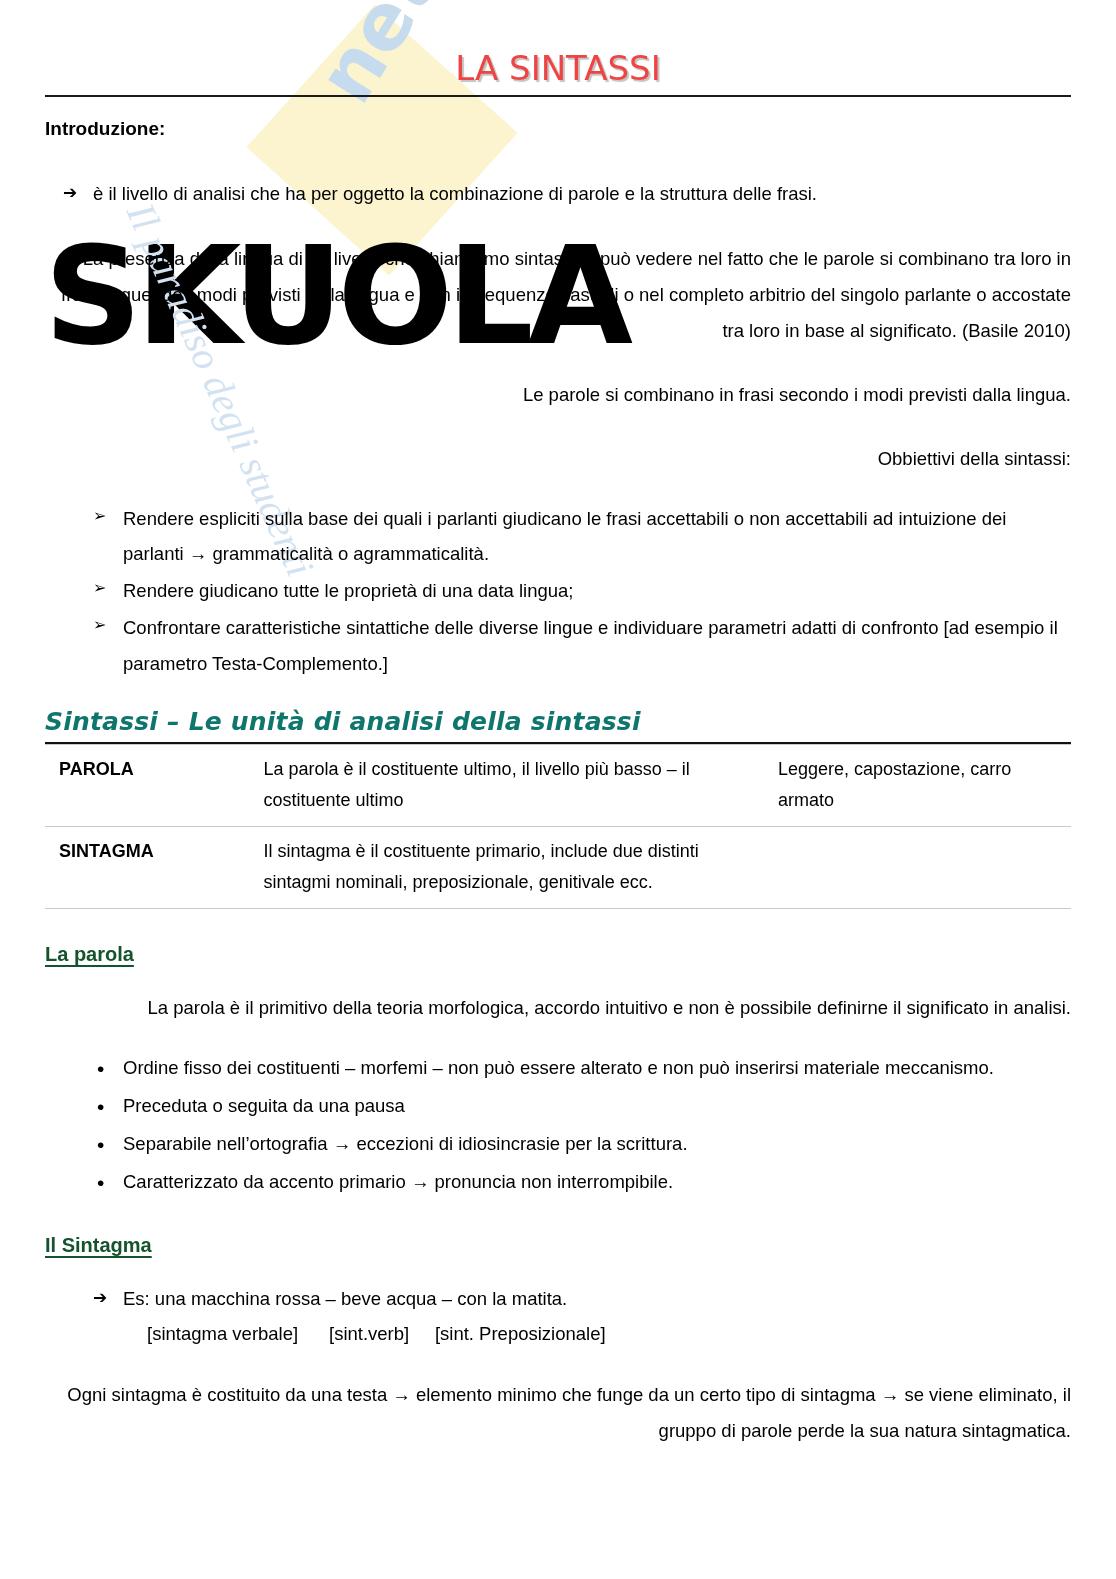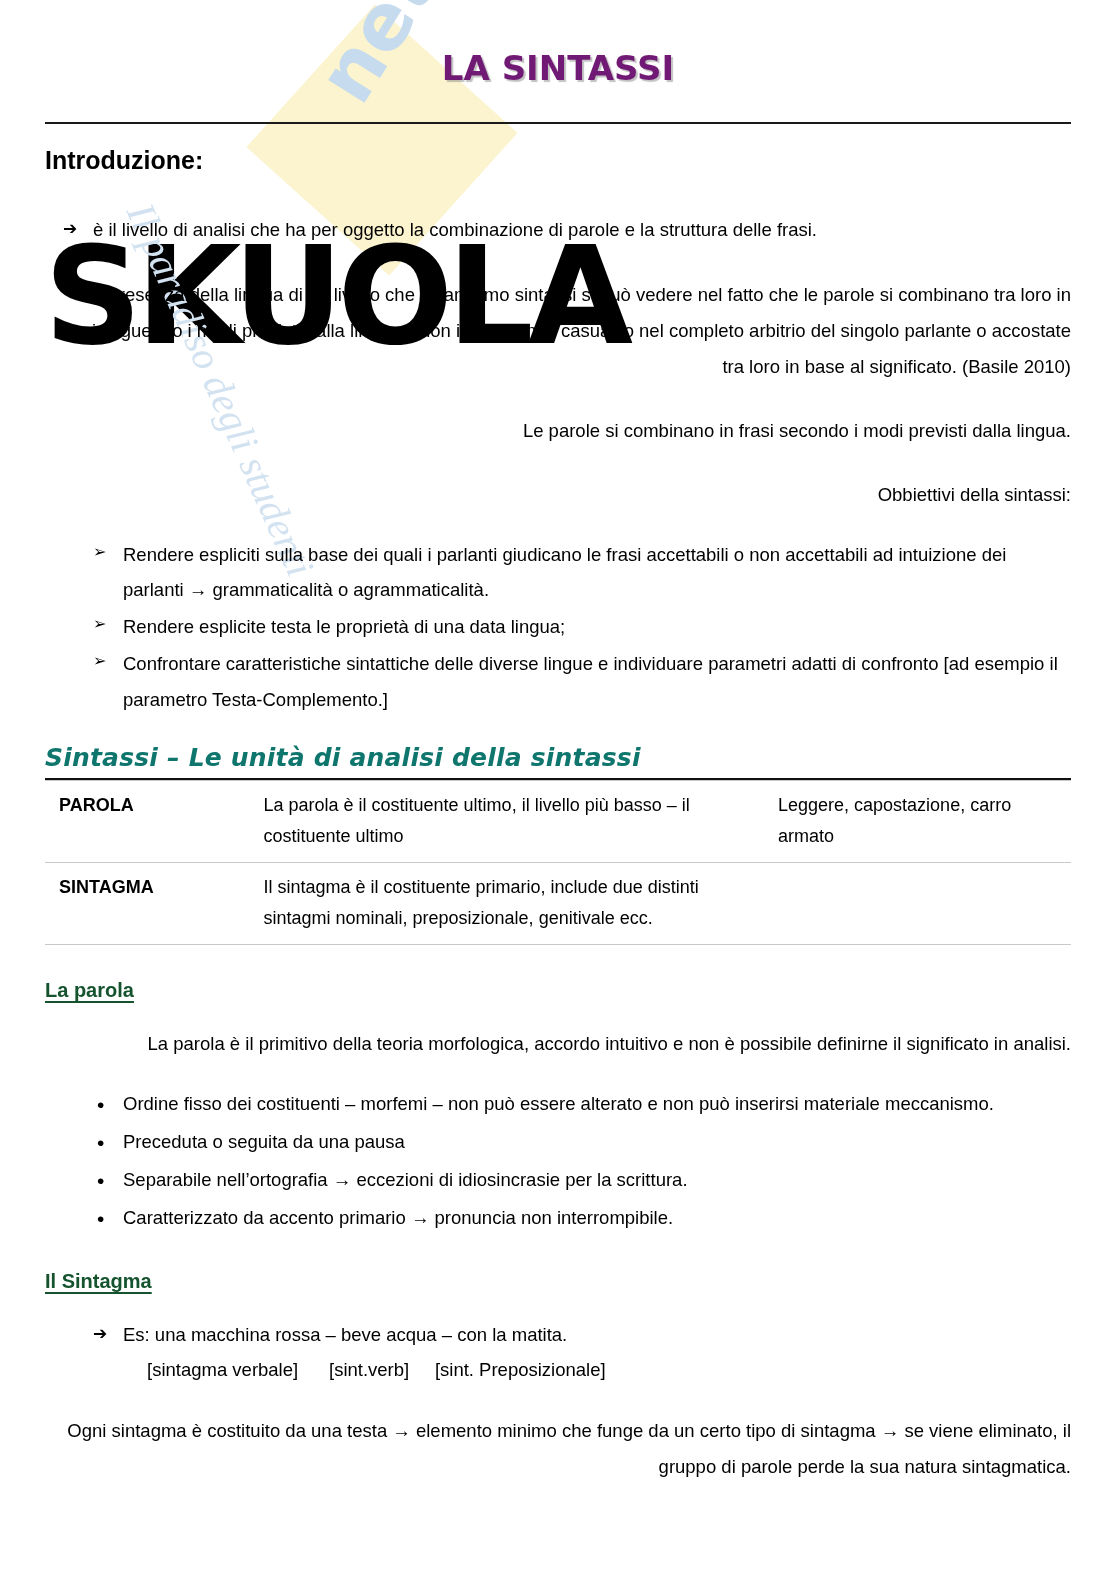--- a/index.html
+++ b/index.html
@@ -78,37 +78,37 @@
   
   .content {
     position: relative;
     z-index: 2;
     padding: 0 45px;
   }
 
   .doc-title {
     text-align: center;
     font-family: "DejaVu Sans", sans-serif;
-    font-weight: bold;
+    font-weight: normal;
     font-size: 34px;
     letter-spacing: 0px;
-    color: #701a75;
+    color: #ef4444;
     padding-top: 48px;
-    margin: 0 0 34px 0;
+    margin: 0 0 7px 0;
     text-shadow: 2px 2px 1px rgba(120,120,120,0.45);
   }
 
   .rule-top {
     border: 0;
     border-top: 2.2px solid #1a1a1a;
     margin: 0 0 18px 0;
   }
 
   .lead {
-    font-size: 25px;
+    font-size: 19px;
     font-weight: bold;
     margin: 0 0 32px 0;
     line-height: 1.5;
   }
 
   p.body {
     font-size: 18.5px;
     line-height: 1.95;
     margin: 0 0 28px 0;
     text-align: right;
@@ -278,21 +278,21 @@
 
     <p class="body tight">Obbiettivi della sintassi:</p>
 
     <ul class="caret-list">
       <li>
         <span class="marker">➢</span>
         <span>Rendere espliciti sulla base dei quali i parlanti giudicano le frasi accettabili o non accettabili ad intuizione dei parlanti → grammaticalità o agrammaticalità.</span>
       </li>
       <li>
         <span class="marker">➢</span>
-        <span>Rendere esplicite testa le proprietà di una data lingua;</span>
+        <span>Rendere giudicano tutte le proprietà di una data lingua;</span>
       </li>
       <li>
         <span class="marker">➢</span>
         <span>Confrontare caratteristiche sintattiche delle diverse lingue e individuare parametri adatti di confronto [ad esempio il parametro Testa-Complemento.]</span>
       </li>
     </ul>
 
     <div class="section-heading">Sintassi – Le unità di analisi della sintassi</div>
     <hr class="rule-heading">
 

